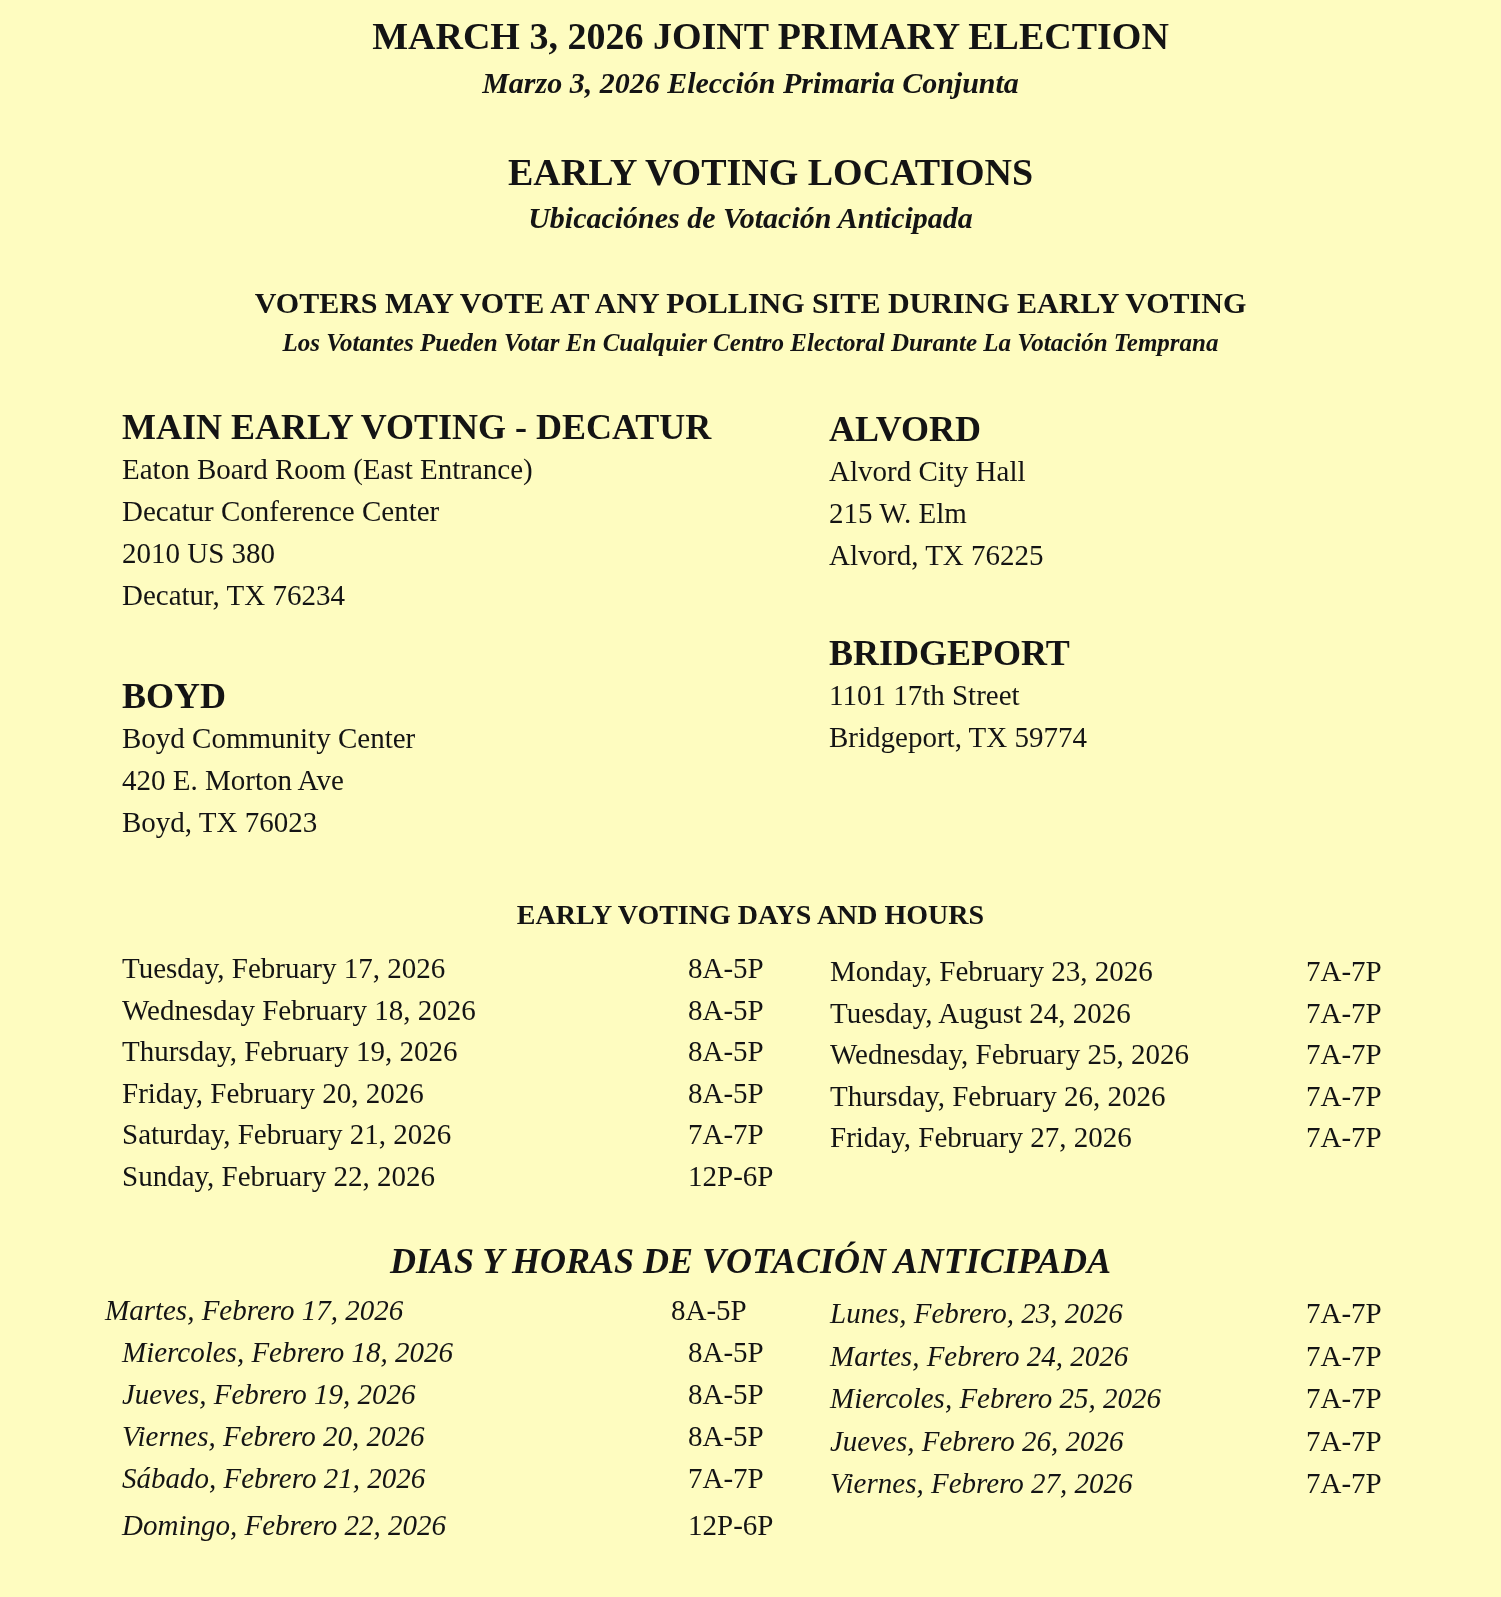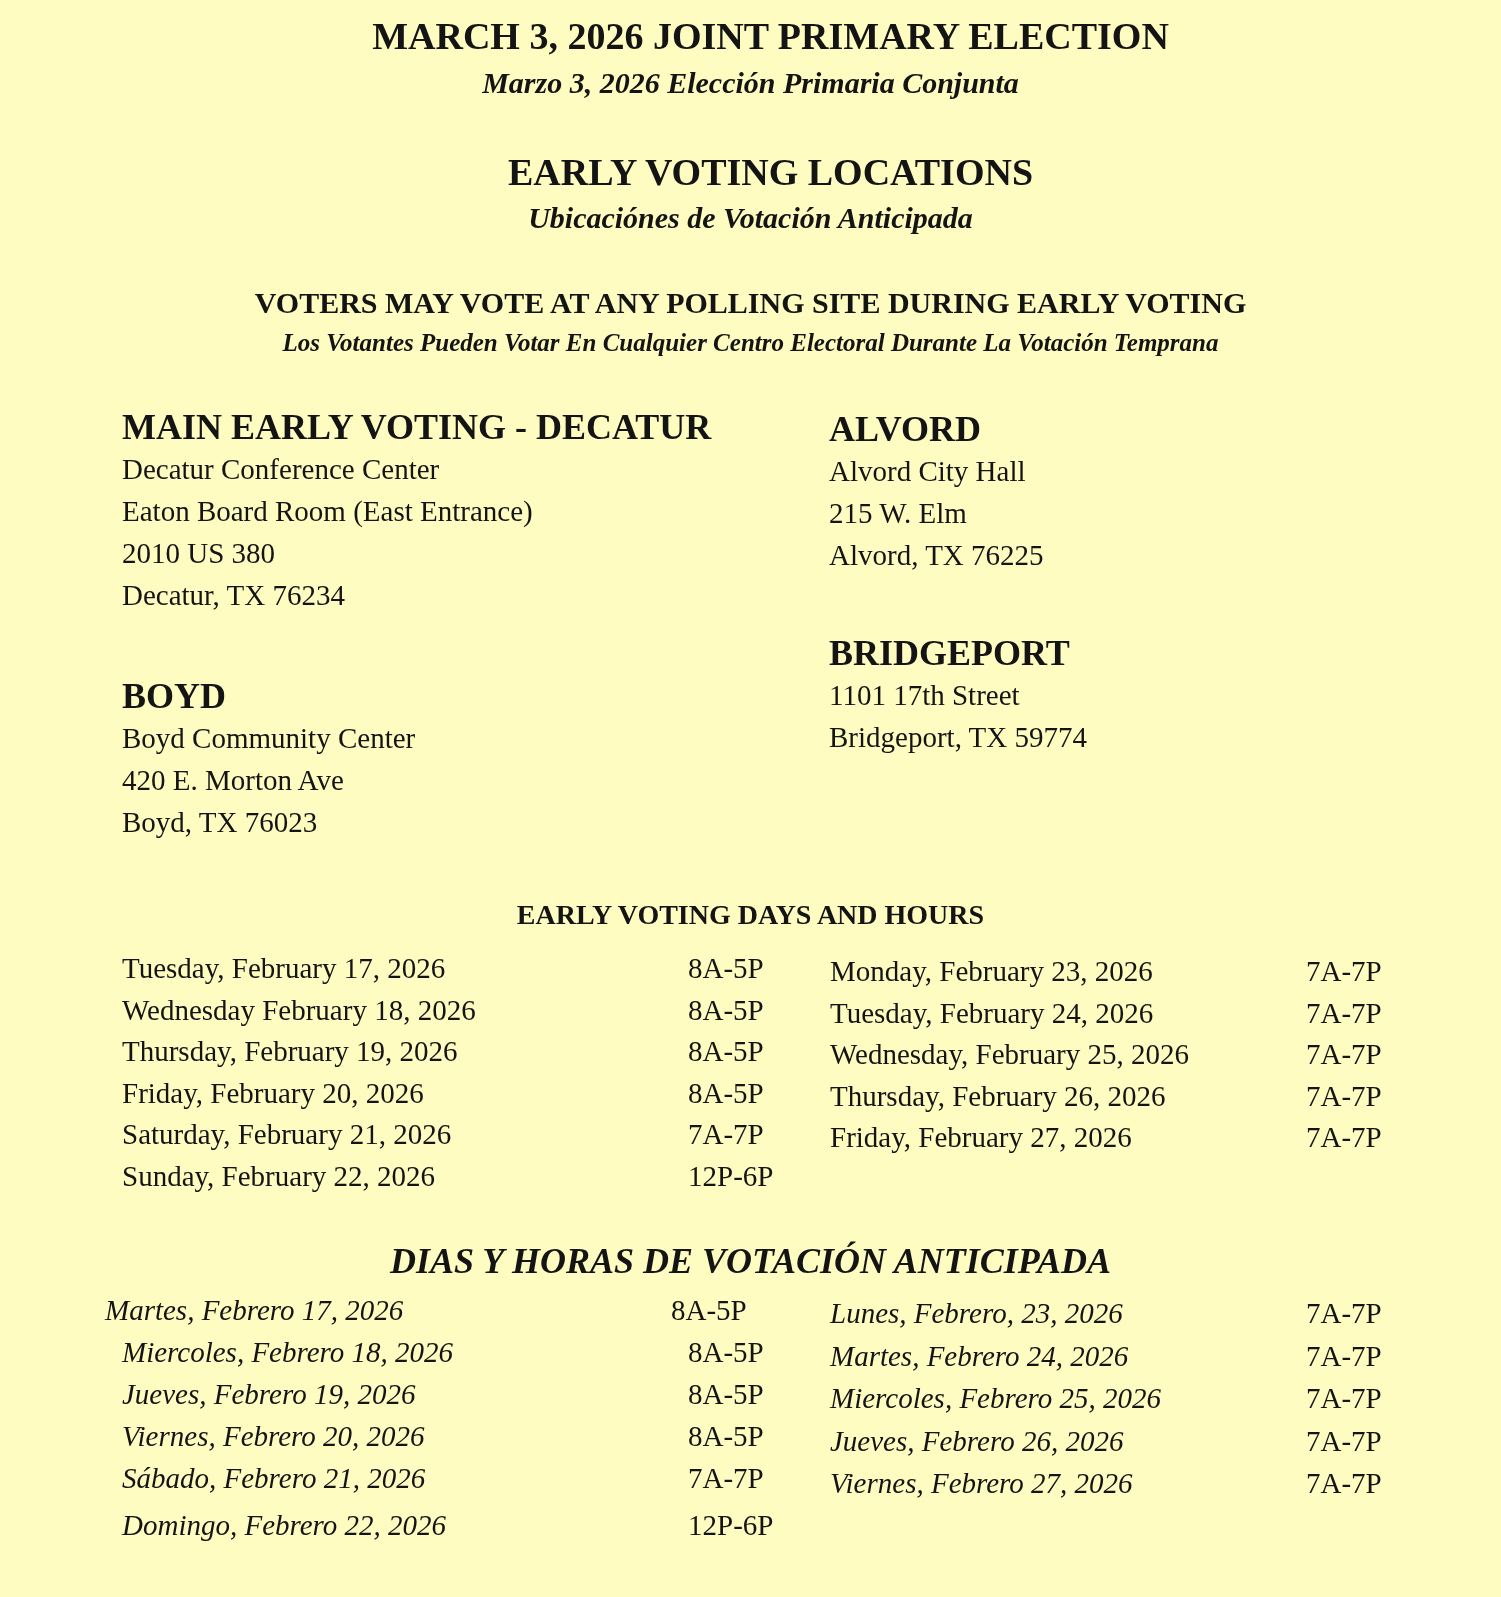--- a/index.html
+++ b/index.html
@@ -85,22 +85,22 @@
 <div class="center h1-sub" style="top:66px;">Marzo 3, 2026 Elección Primaria Conjunta</div>
 
 <div class="center h1" style="top:150px;">EARLY VOTING LOCATIONS</div>
 <div class="center h1-sub" style="top:201px;">Ubicaciónes de Votación Anticipada</div>
 
 <div class="center h2" style="top:286px;">VOTERS MAY VOTE AT ANY POLLING SITE DURING EARLY VOTING</div>
 <div class="center h2-sub" style="top:329px;">Los Votantes Pueden Votar En Cualquier Centro Electoral Durante La Votación Temprana</div>
 
 <div class="loc" style="left:122px; top:406px;">
   <div class="loc-title">MAIN EARLY VOTING - DECATUR</div>
+  <div class="loc-line">Eaton Board Room (East Entrance)</div>
   <div class="loc-line">Decatur Conference Center</div>
-  <div class="loc-line">Eaton Board Room (East Entrance)</div>
   <div class="loc-line">2010 US 380</div>
   <div class="loc-line">Decatur, TX 76234</div>
 </div>
 
 <div class="loc" style="left:829px; top:408px;">
   <div class="loc-title">ALVORD</div>
   <div class="loc-line">Alvord City Hall</div>
   <div class="loc-line">215 W. Elm</div>
   <div class="loc-line">Alvord, TX 76225</div>
 </div>
@@ -144,21 +144,21 @@
       <span class="date">Sunday, February 22, 2026</span>
       <span class="hours">12P-6P</span>
     </div>
   </div>
 <div id="sched-en-right">
     <div class="row right-col" style="left: 830px; top: 953px; width: 700px; height: 36px;">
       <span class="date">Monday, February 23, 2026</span>
       <span class="hours">7A-7P</span>
     </div>
     <div class="row right-col" style="left: 830px; top: 994.6px; width: 700px; height: 36px;">
-      <span class="date">Tuesday, February 24, 2026</span>
+      <span class="date">Tuesday, August 24, 2026</span>
       <span class="hours">7A-7P</span>
     </div>
     <div class="row right-col" style="left: 830px; top: 1036.2px; width: 700px; height: 36px;">
       <span class="date">Wednesday, February 25, 2026</span>
       <span class="hours">7A-7P</span>
     </div>
     <div class="row right-col" style="left: 830px; top: 1077.8px; width: 700px; height: 36px;">
       <span class="date">Thursday, February 26, 2026</span>
       <span class="hours">7A-7P</span>
     </div>

